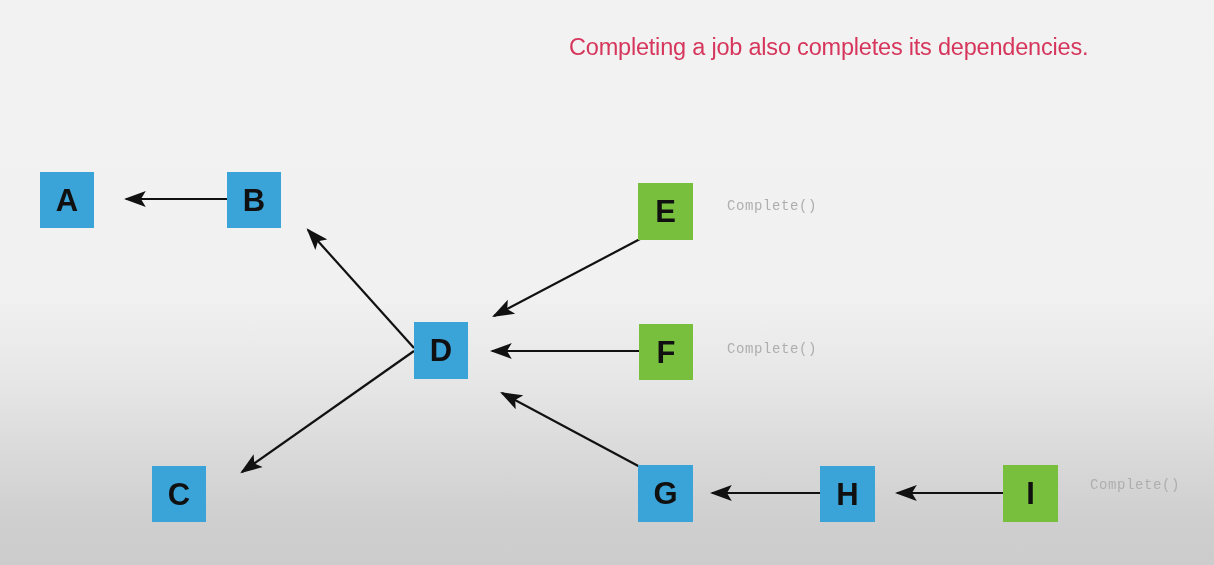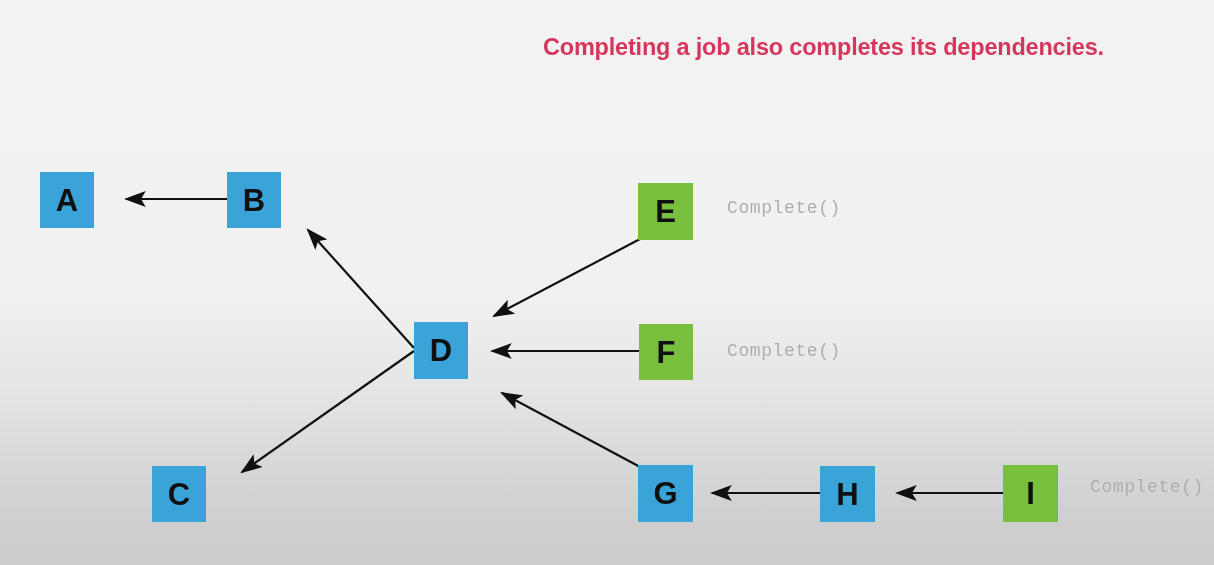--- a/index.html
+++ b/index.html
@@ -23,23 +23,23 @@
         #e6e6e6 68%,
         #d8d8d8 82%,
         #cfcfcf 92%,
         #cccccc 100%);
     overflow: hidden;
   }
 
   
   .headline {
     position: absolute;
-    left: 543px;
+    left: 569px;
     font-family: "Liberation Sans", sans-serif;
-    font-weight: bold;
+    font-weight: normal;
     font-size: 23.5px;
     letter-spacing: -0.2px;
     white-space: nowrap;
     color: #d6365c;
   }
   #headline-1 { top: 34px; }
   #headline-2 { top: 80px; }
 
   
   #graph-svg {
@@ -64,21 +64,21 @@
     box-sizing: border-box;
     user-select: none;
   }
   .node-blue  { background: #3aa4d8; }
   .node-green { background: #79bf3e; }
 
   
   .call-label {
     position: absolute;
     font-family: "Liberation Mono", monospace;
-    font-size: 18px;
+    font-size: 14px;
     letter-spacing: 0.6px;
     color: #aeaeae;
     white-space: nowrap;
     user-select: none;
   }
 </style>
 </head>
 <body>
 
 <div id="slide">

